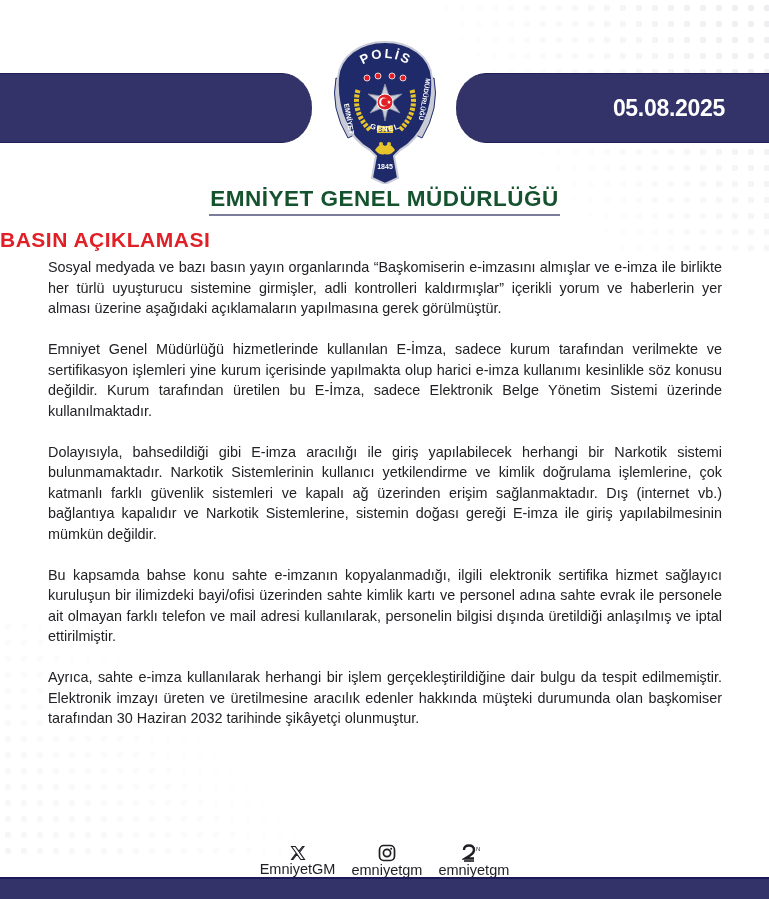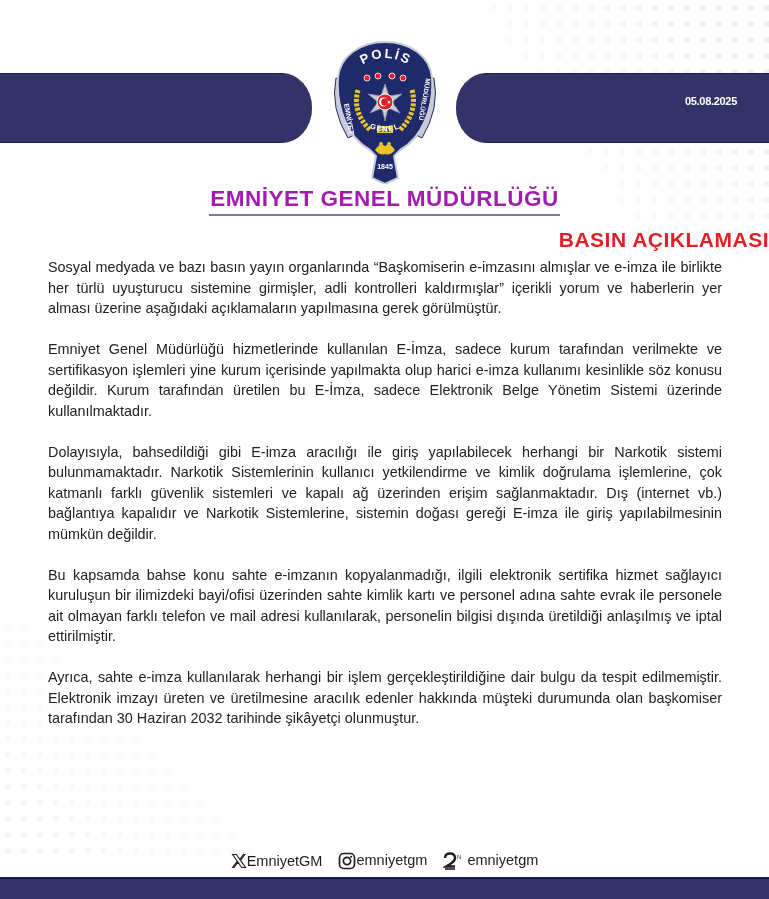--- a/index.html
+++ b/index.html
@@ -21,55 +21,55 @@
     -webkit-mask-image: linear-gradient(45deg, rgba(0,0,0,0.5) 0%, rgba(0,0,0,0) 65%);
     mask-image: linear-gradient(45deg, rgba(0,0,0,0.5) 0%, rgba(0,0,0,0) 65%);
   }
   .band {
     position: absolute; top: 73px; height: 68px; background: #33336a;
     border-top: 1px solid #1f1f55; border-bottom: 1px solid #1f1f55;
   }
   .band.left { left: 0; width: 312px; border-radius: 0 30px 30px 0 / 0 50% 50% 0; }
   .band.right { left: 456px; right: 0; border-radius: 30px 0 0 30px / 50% 0 0 50%; }
   .date {
-    position: absolute; right: 32px; top: 95px;
-    color: #ffffff; font-weight: bold; font-size: 11px; letter-spacing: -0.3px;
+    position: absolute; right: 44px; top: 95px;
+    color: #ffffff; font-weight: bold; font-size: 23px; letter-spacing: -0.3px;
     font-family: "Liberation Sans", sans-serif;
     text-align: right;
   }
   .logo-wrap {
     position: absolute; left: 316px; top: 30px; width: 136px; height: 150px;
     border-radius: 50%; background: #ffffff;
   }
   .logo { position: absolute; left: 330px; top: 38px; width: 110px; height: 146px; }
   .org-title {
     position: absolute; left: 0; right: 0; top: 186px; text-align: center;
   }
   .org-title span {
     display: inline-block; font-family: "Liberation Sans", sans-serif; font-weight: bold;
-    font-size: 22.5px; color: #a21caf; letter-spacing: 0.5px;
+    font-size: 22.5px; color: #14532d; letter-spacing: 0.5px;
     border-bottom: 2px solid #7b7b9a; padding: 0 1px 2px 1px;
   }
   .press-title {
-    position: absolute; left: 0; right: 0; top: 228px; text-align: right;
+    position: absolute; left: 0; right: 0; top: 228px; text-align: left;
     font-family: "Liberation Sans", sans-serif; font-weight: bold;
     font-size: 21px; color: #e01f26; letter-spacing: 0.5px;
   }
   .content {
     position: absolute; left: 48px; width: 674px; top: 257px;
     font-size: 14.4px; line-height: 20.6px; text-align: justify; color: #222226;
     font-family: "Liberation Sans", sans-serif;
   }
   .content p { margin: 0 0 20.2px 0; }
   .socials {
     position: absolute; left: 0; right: 0; top: 850px; height: 22px;
     display: flex; justify-content: center; align-items: center; gap: 16px;
     font-family: "Liberation Sans", sans-serif; font-size: 14.5px; color: #1e1e24;
   }
-  .social { display: flex; align-items: flex-start; gap: 0; }
+  .social { display: flex; align-items: center; gap: 0; flex-direction: column; }
   .social svg { display: block; }
   .footer-bar {
     position: absolute; left: 0; right: 0; top: 877px; bottom: 0;
     background: #33336a; border-top: 2px solid #1a1a58;
   }
 </style>
 </head>
 <body>
 
 <div class="dots"></div>

